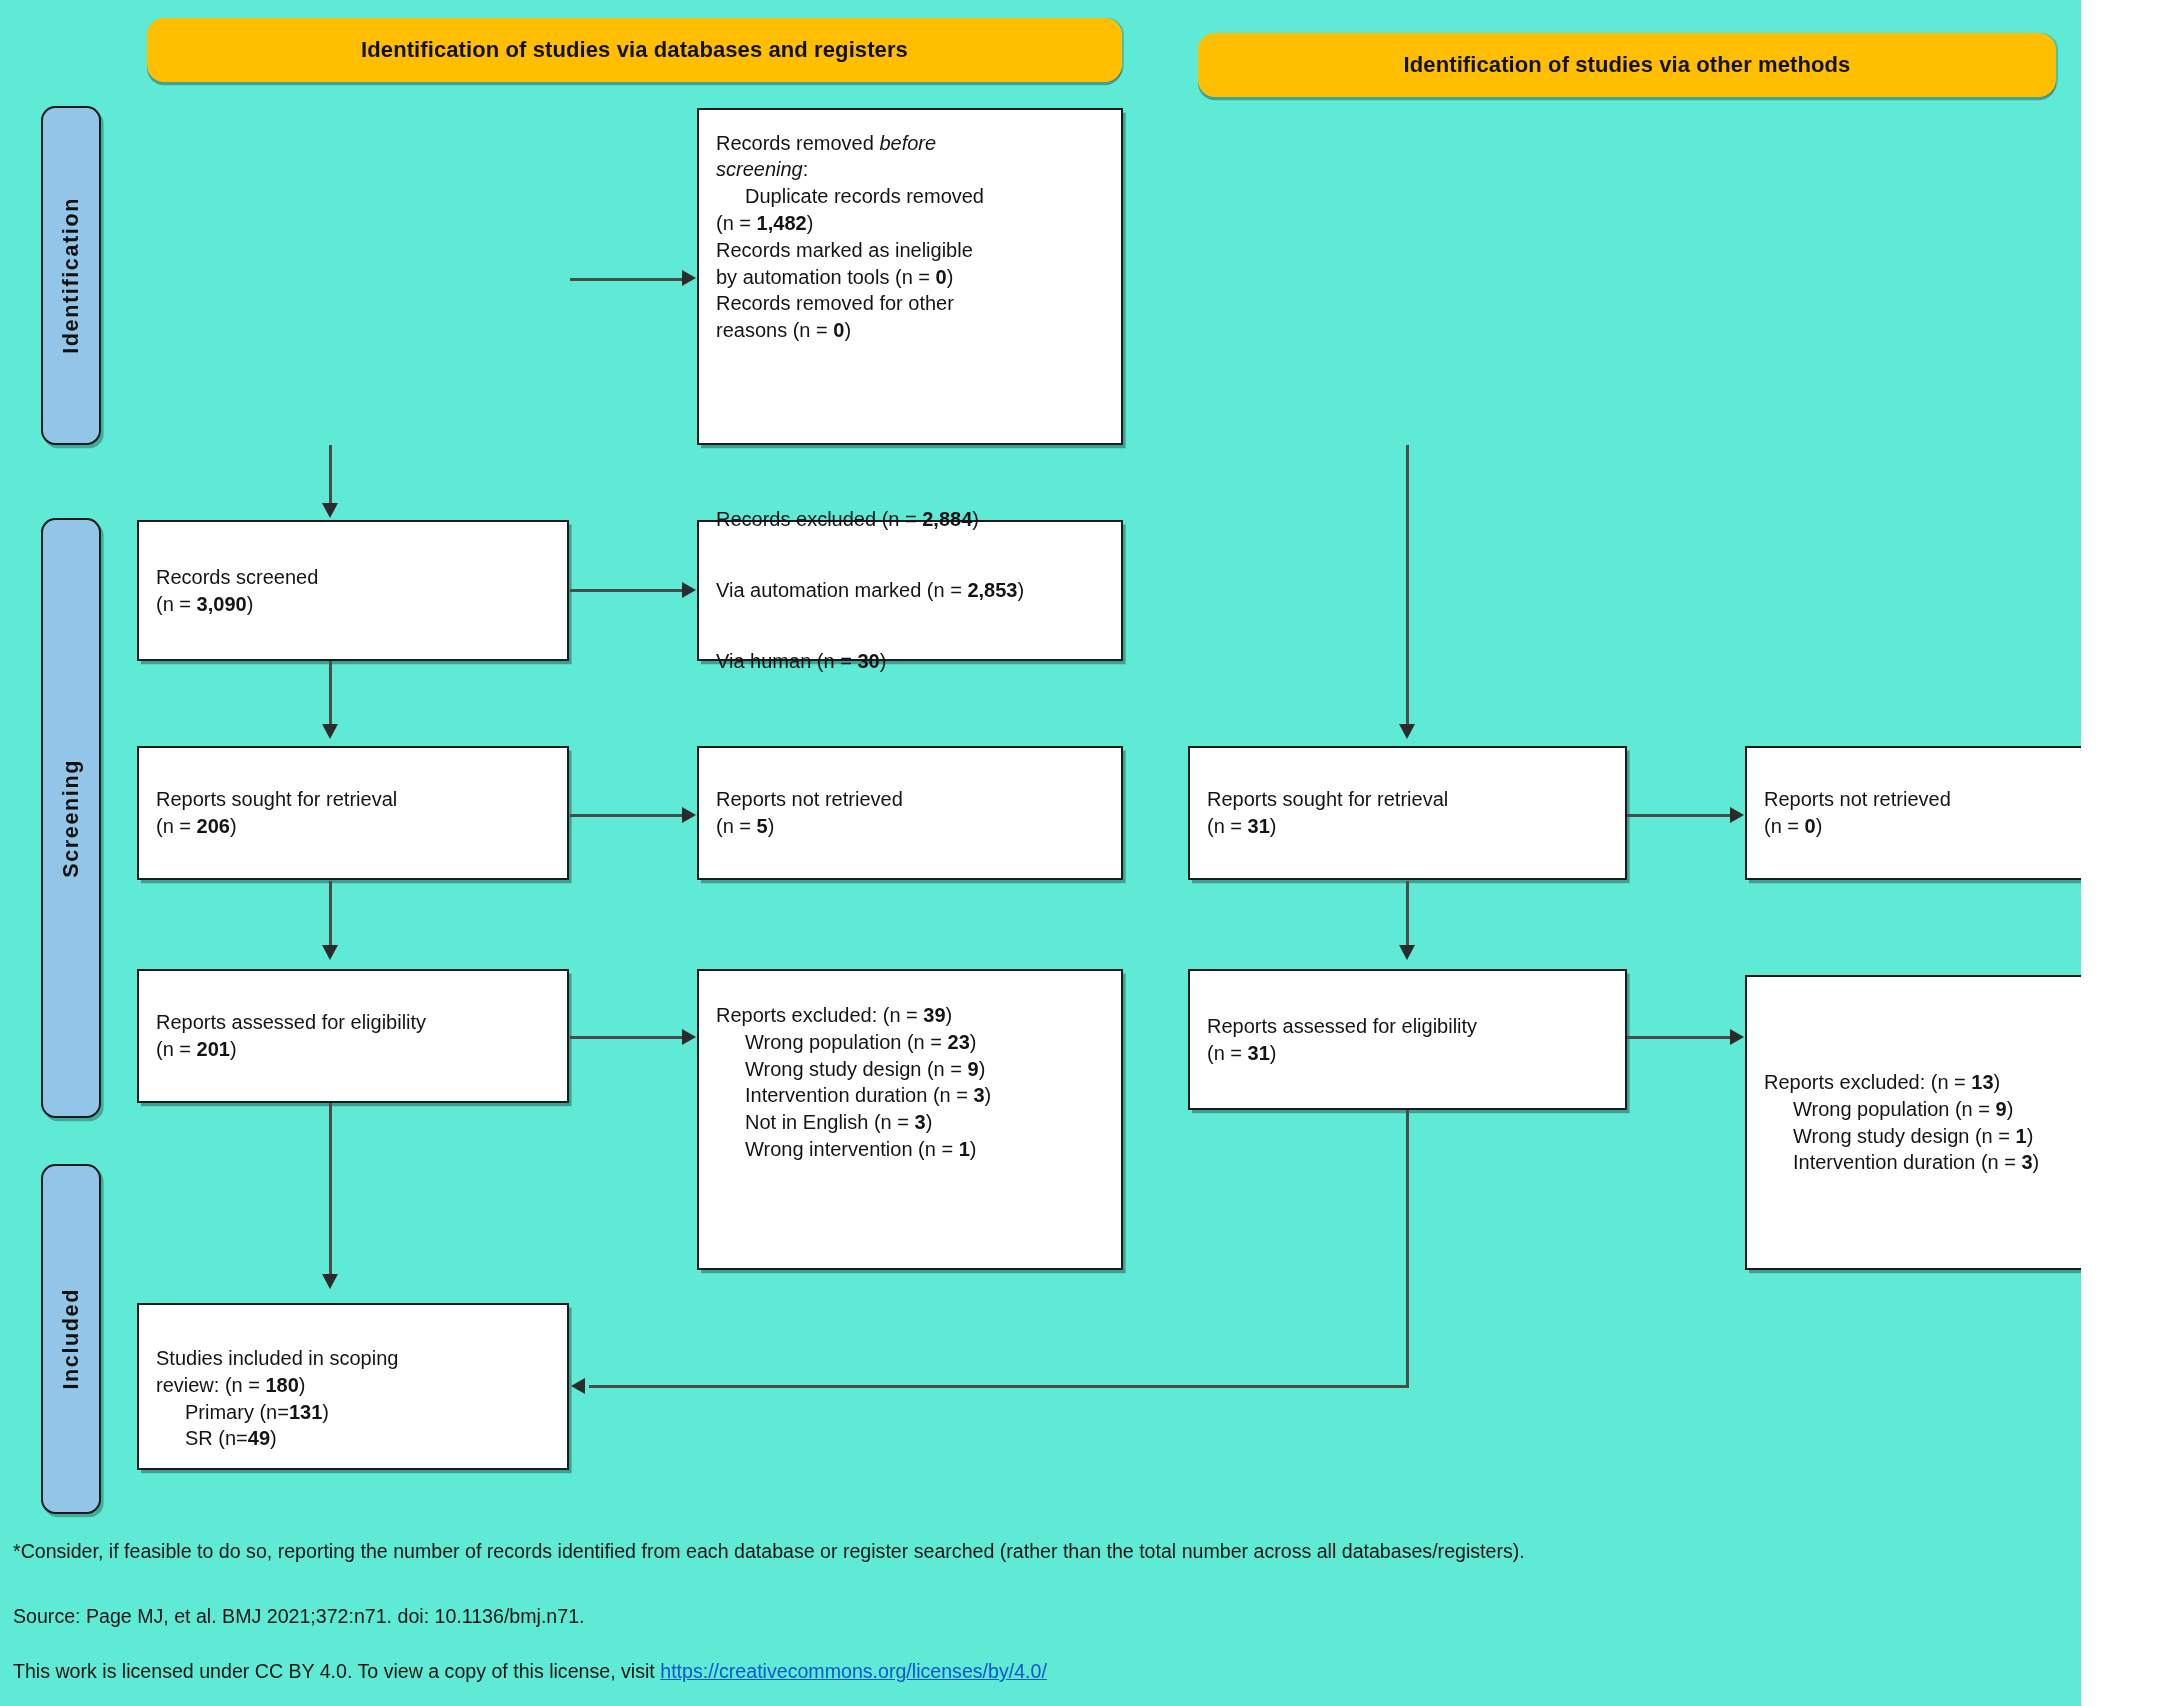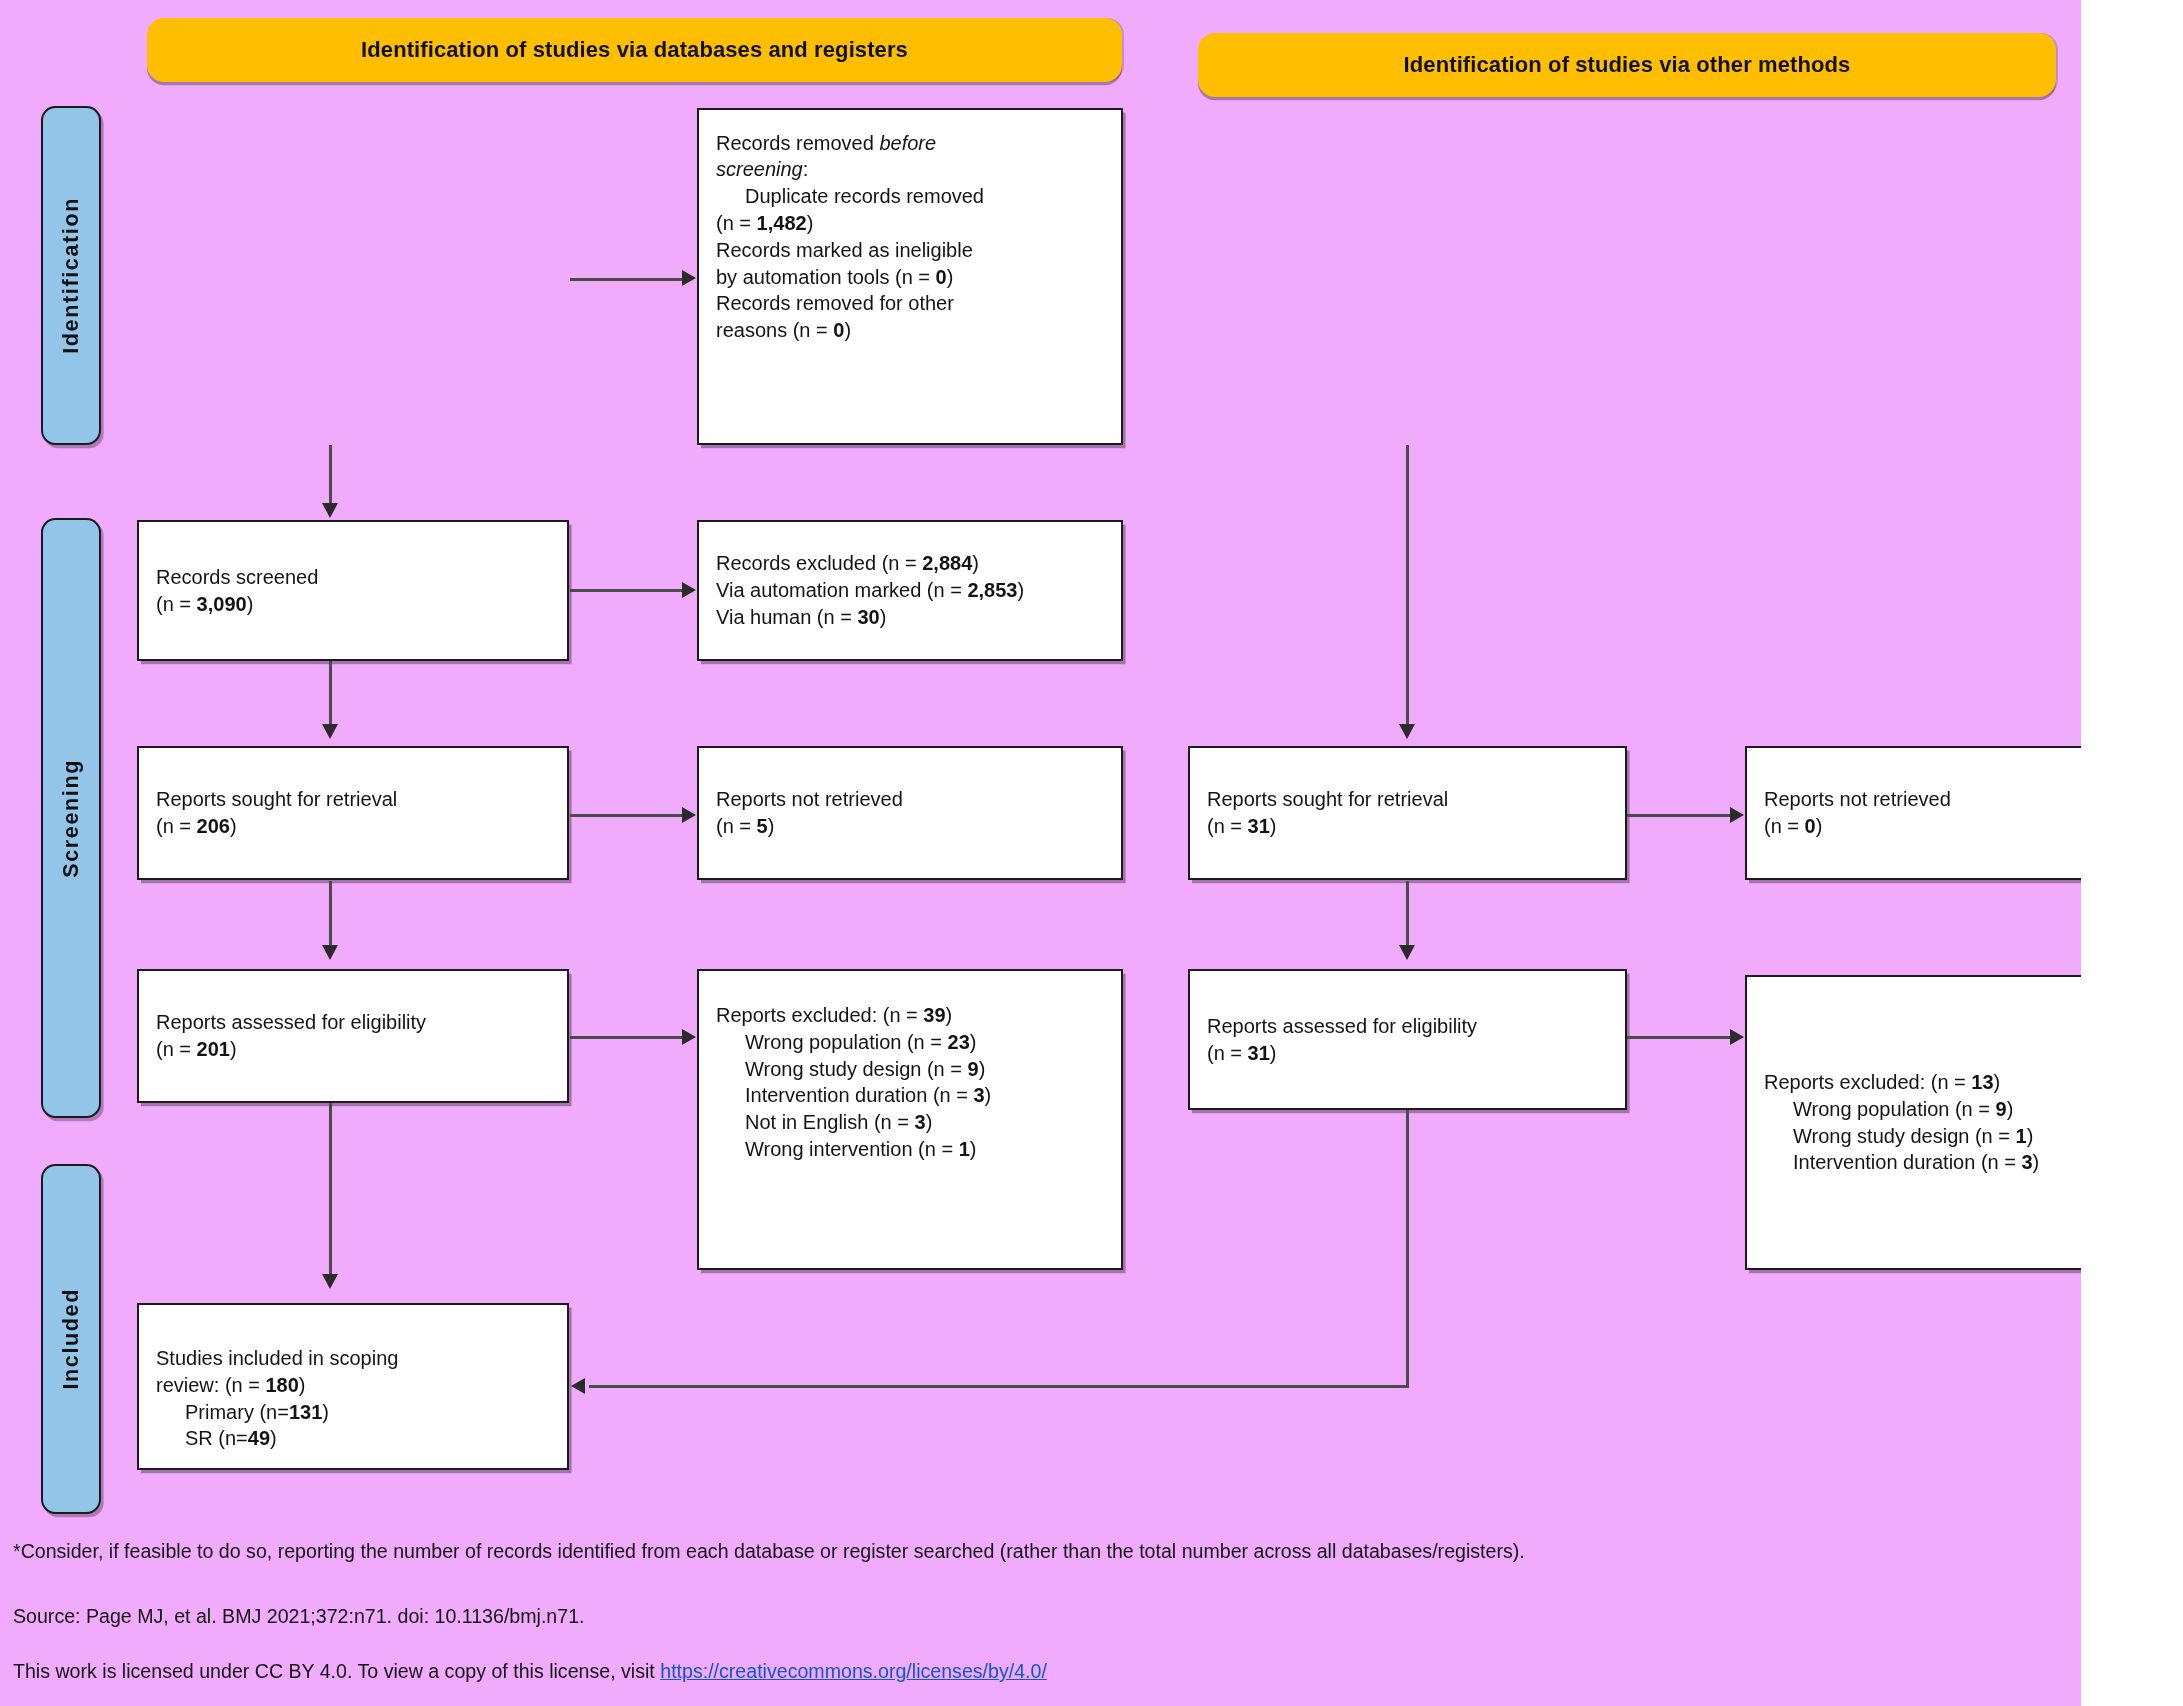--- a/index.html
+++ b/index.html
@@ -5,21 +5,21 @@
   html,body{margin:0;padding:0;background:#ffffff;}
   body{
     font-family:"Liberation Sans", sans-serif;
     color:#1a1a1a;
     -webkit-font-smoothing:antialiased;
   }
   #stage{
     position:relative;
     width:2081px;
     height:1707px;
-    background:#f0abfc;
+    background:#5eead4;
     overflow:hidden;
   }
 
   
   .banner{
     position:absolute;
     background:#FFBF00;
     border-radius:17px;
     box-shadow: 0 3.3px 0 0 rgba(0,0,0,0.30), 2px 0 0 0 rgba(0,0,0,0.18);
     display:flex;
@@ -150,21 +150,21 @@
     <p>Records removed for other</p>
     <p><span>reasons (n = </span><b>0</b><span>)</span></p>
   </div>
 
 
   <div class="box" style="left:137px;top:520px;width:432px;height:141px;">
     <p>Records screened</p>
     <p><span>(n = </span><b>3,090</b><span>)</span></p>
   </div>
 
-  <div class="box" style="left:697px;top:520px;width:426px;height:141px;">
+  <div class="box" style="left:697px;top:520px;width:426px;height:141px;gap:44px;">
     <p><span>Records excluded (n = </span><b>2,884</b><span>)</span></p>
     <p><span>Via automation marked (n = </span><b>2,853</b><span>)</span></p>
     <p><span>Via human (n = </span><b>30</b><span>)</span></p>
   </div>
 
   <div class="box" style="left:137px;top:746px;width:432px;height:134px;">
     <p>Reports sought for retrieval</p>
     <p><span>(n = </span><b>206</b><span>)</span></p>
   </div>
 

